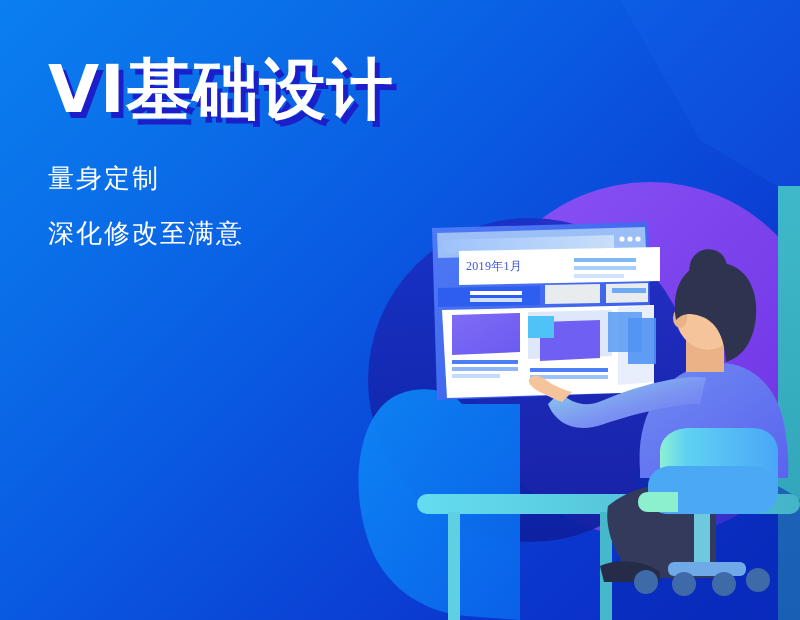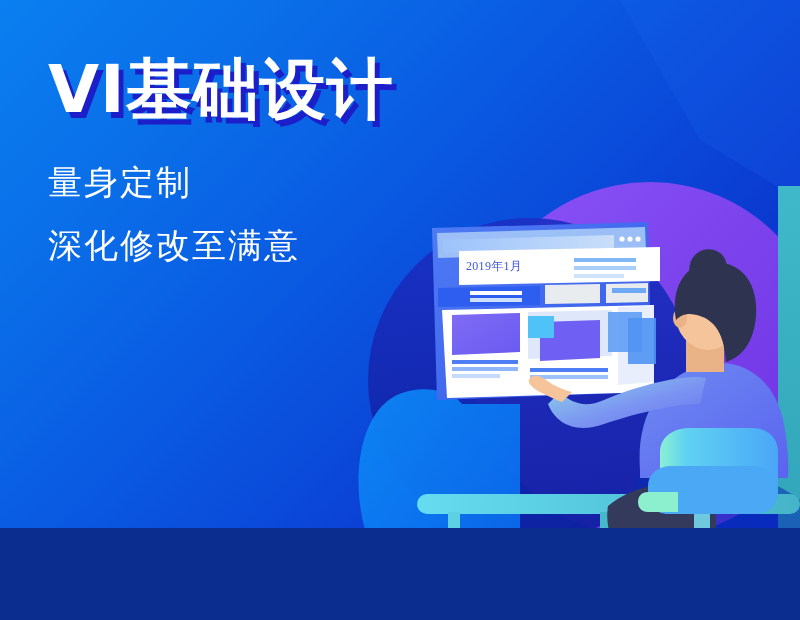--- a/index.html
+++ b/index.html
@@ -7,21 +7,21 @@
     margin: 0;
     padding: 0;
     background: #0b2d8f;
   }
   body {
     font-family: "DejaVu Sans", "Liberation Sans", sans-serif;
   }
   #banner {
     position: relative;
     width: 800px;
-    height: 528px;
+    height: 620px;
     overflow: hidden;
     background: linear-gradient(135deg, #0a7ff0 0%, #0a6ee8 22%, #0a55e0 48%, #0b38cf 76%, #0a27c4 100%);
   }
 
   
   .bg-layer { position: absolute; inset: 0; overflow: hidden; }
   .bg-layer svg { display: block; width: 800px; height: 620px; }
 
   
   .text-block {
@@ -40,21 +40,21 @@
     margin: 0;
     text-shadow: 5px 6px 0 #1c1fc9;
     white-space: nowrap;
   }
   .sub-list {
     margin: 42px 0 0 0;
     padding: 0;
     list-style: none;
   }
   .sub-list li {
-    font-size: 34px;
+    font-size: 26px;
     line-height: 1.0;
     color: #ffffff;
     letter-spacing: 2px;
     margin-bottom: 29px;
     white-space: nowrap;
   }
   .sub-list li:last-child { margin-bottom: 16px; }
 
   
   .illustration {

